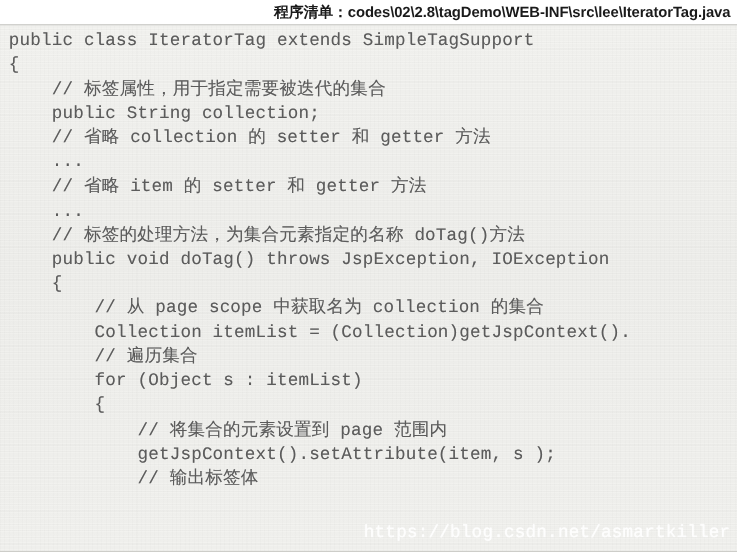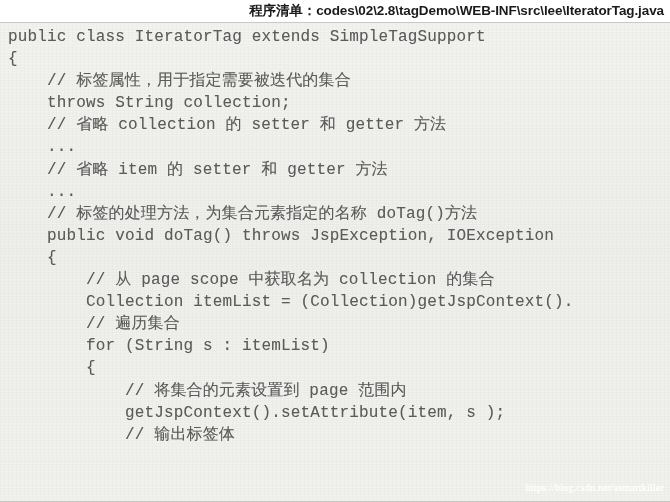--- a/index.html
+++ b/index.html
@@ -94,22 +94,22 @@
       repeating-linear-gradient(0deg, rgba(140,140,140,0.045) 0px, rgba(140,140,140,0.045) 1px, rgba(255,255,255,0) 1px, rgba(255,255,255,0) 2px);
     mix-blend-mode: multiply;
     opacity: 0.55;
   }
 
   
   .watermark {
     position: absolute;
     right: 6px;
     bottom: 8px;
-    font-family: Liberation Serif, serif;
-    font-size: 10px;
+    font-family: Liberation Mono, monospace;
+    font-size: 16px;
     color: #ffffff;
     opacity: 0.92;
     letter-spacing: 0.2px;
     white-space: nowrap;
     text-shadow: 0 0 1px rgba(255,255,255,0.9);
     pointer-events: none;
     user-select: none;
   }
 </style>
 </head>
@@ -119,32 +119,32 @@
 
   <div class="caption-bar">
     <span class="caption-text">程序清单：codes\02\2.8\tagDemo\WEB-INF\src\lee\IteratorTag.java</span>
   </div>
 
   <div class="code-panel">
     <div class="code-lines">
         <div class="code-line">public class IteratorTag extends SimpleTagSupport</div>
         <div class="code-line">{</div>
         <div class="code-line">    // 标签属性，用于指定需要被迭代的集合</div>
-        <div class="code-line">    throws String collection;</div>
+        <div class="code-line">    public String collection;</div>
         <div class="code-line">    // 省略 collection 的 setter 和 getter 方法</div>
         <div class="code-line">    ...</div>
         <div class="code-line">    // 省略 item 的 setter 和 getter 方法</div>
         <div class="code-line">    ...</div>
         <div class="code-line">    // 标签的处理方法，为集合元素指定的名称 doTag()方法</div>
         <div class="code-line">    public void doTag() throws JspException, IOException</div>
         <div class="code-line">    {</div>
         <div class="code-line">        // 从 page scope 中获取名为 collection 的集合</div>
         <div class="code-line">        Collection itemList = (Collection)getJspContext().</div>
         <div class="code-line">        // 遍历集合</div>
-        <div class="code-line">        for (String s : itemList)</div>
+        <div class="code-line">        for (Object s : itemList)</div>
         <div class="code-line">        {</div>
         <div class="code-line">            // 将集合的元素设置到 page 范围内</div>
         <div class="code-line">            getJspContext().setAttribute(item, s );</div>
         <div class="code-line">            // 输出标签体</div>
       </div>
     <div class="paper-grain"></div>
     <div class="watermark">https://blog.csdn.net/asmartkiller</div>
   </div>
 
 </div>

